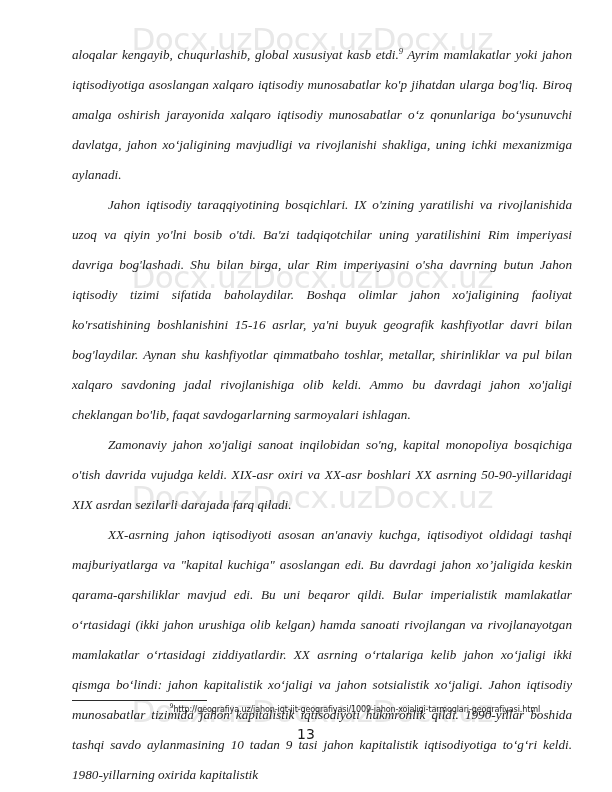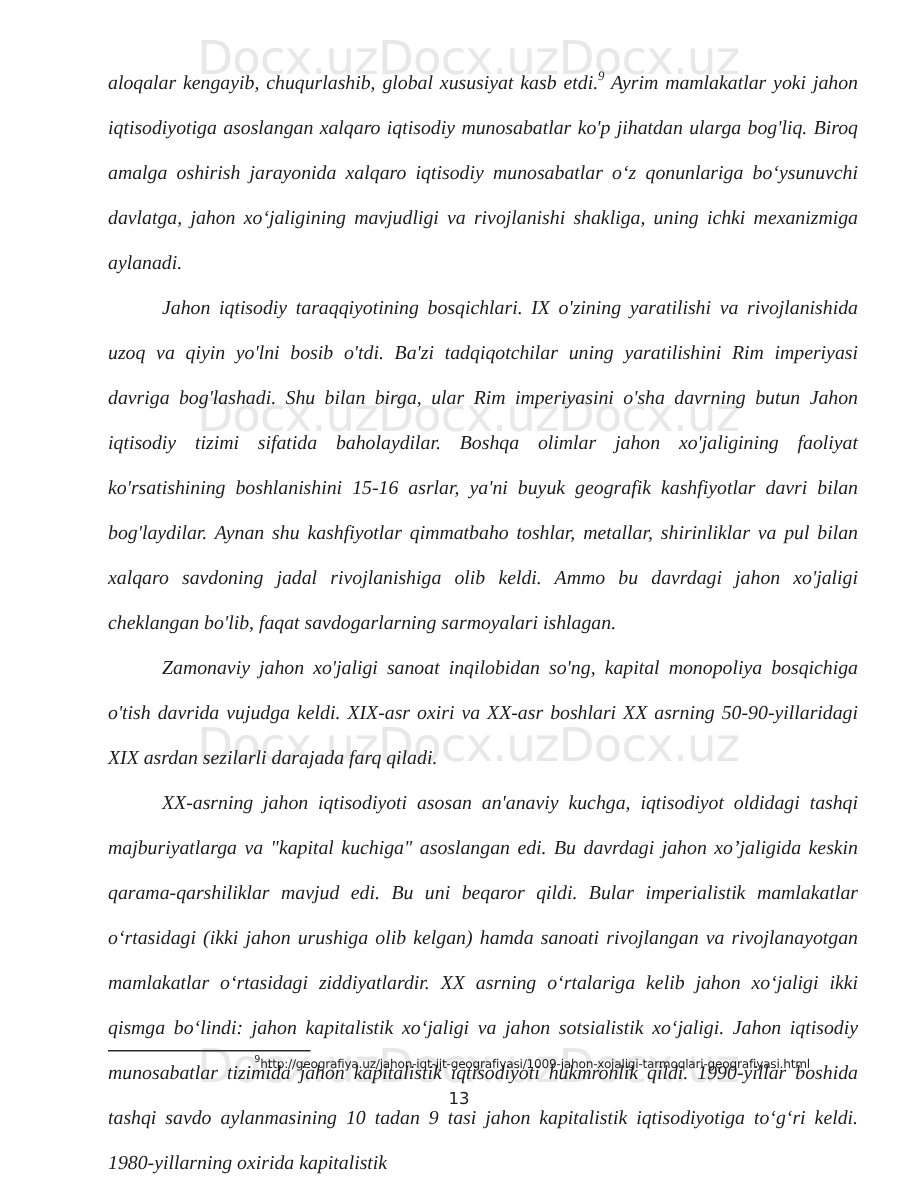--- a/index.html
+++ b/index.html
@@ -99,21 +99,21 @@
   }
 
   
   .page-number {
     position: absolute;
     left: 0;
     top: 726px;
     width: 612px;
     text-align: center;
     font-family: "DejaVu Sans", "Liberation Sans", sans-serif;
-    font-size: 11px;
+    font-size: 14px;
     color: #1b1b1b;
     z-index: 2;
   }
 </style>
 </head>
 <body>
 
 <div class="page">
 
   <div class="watermark-layer">

